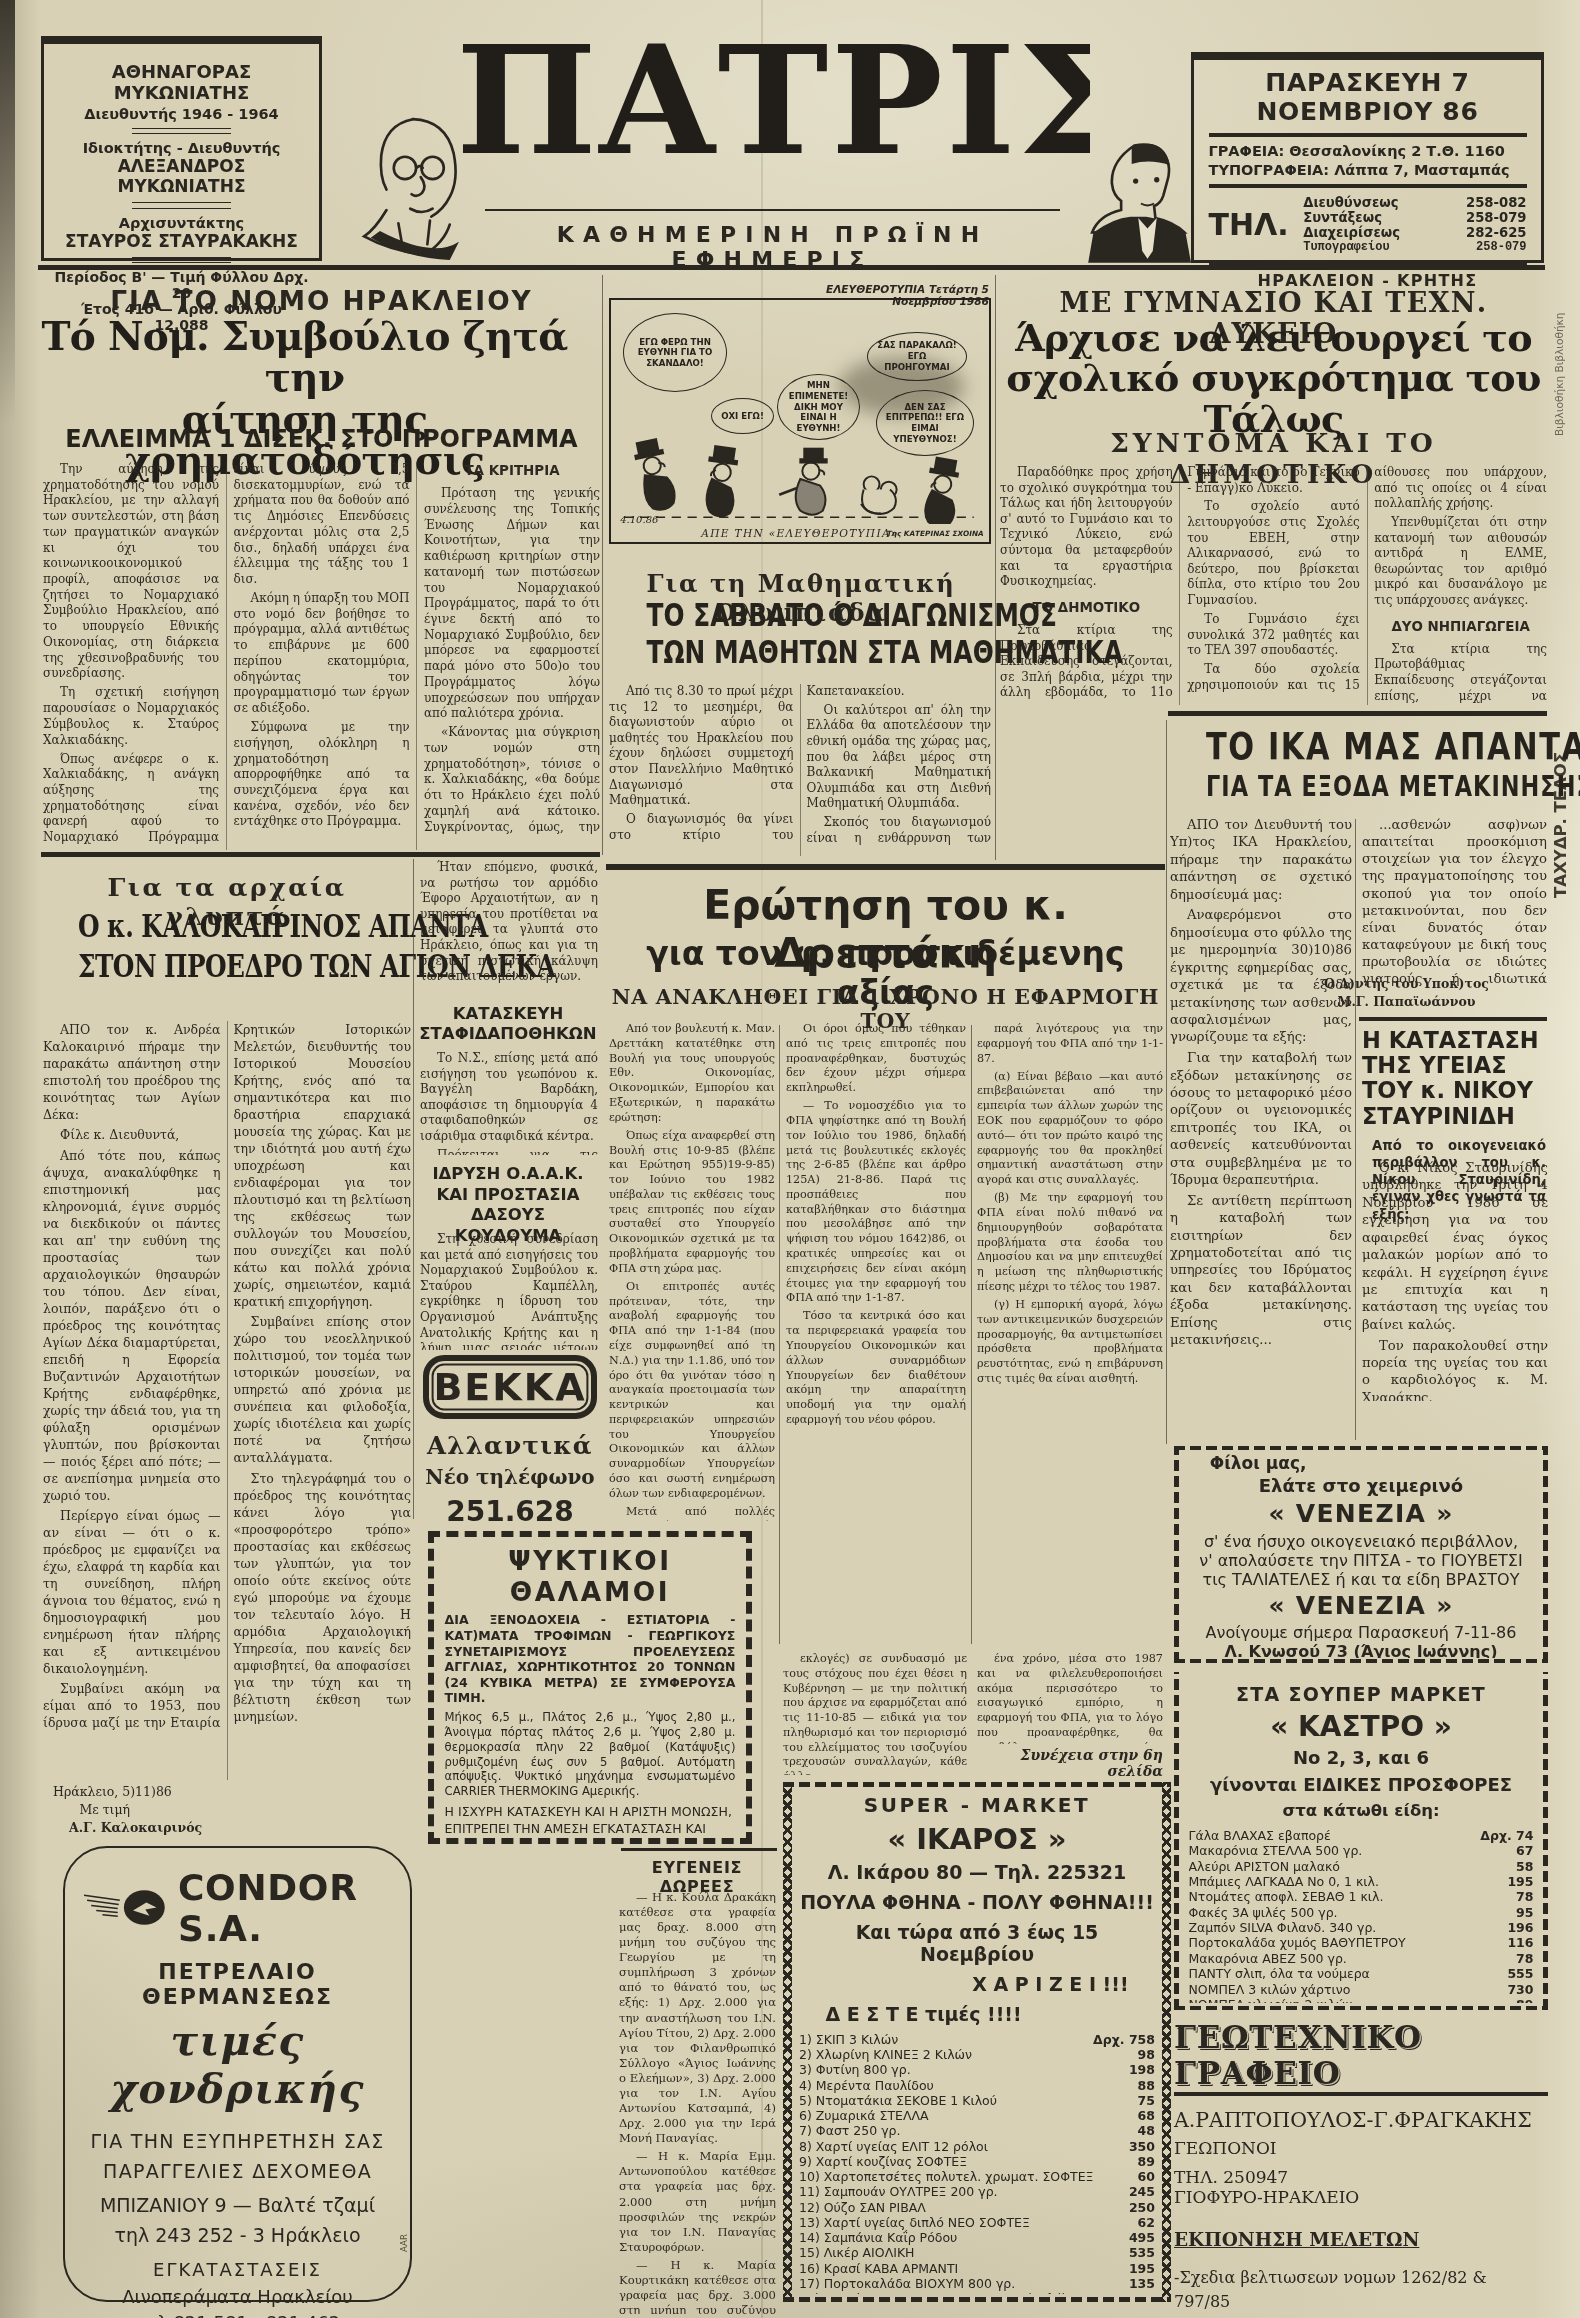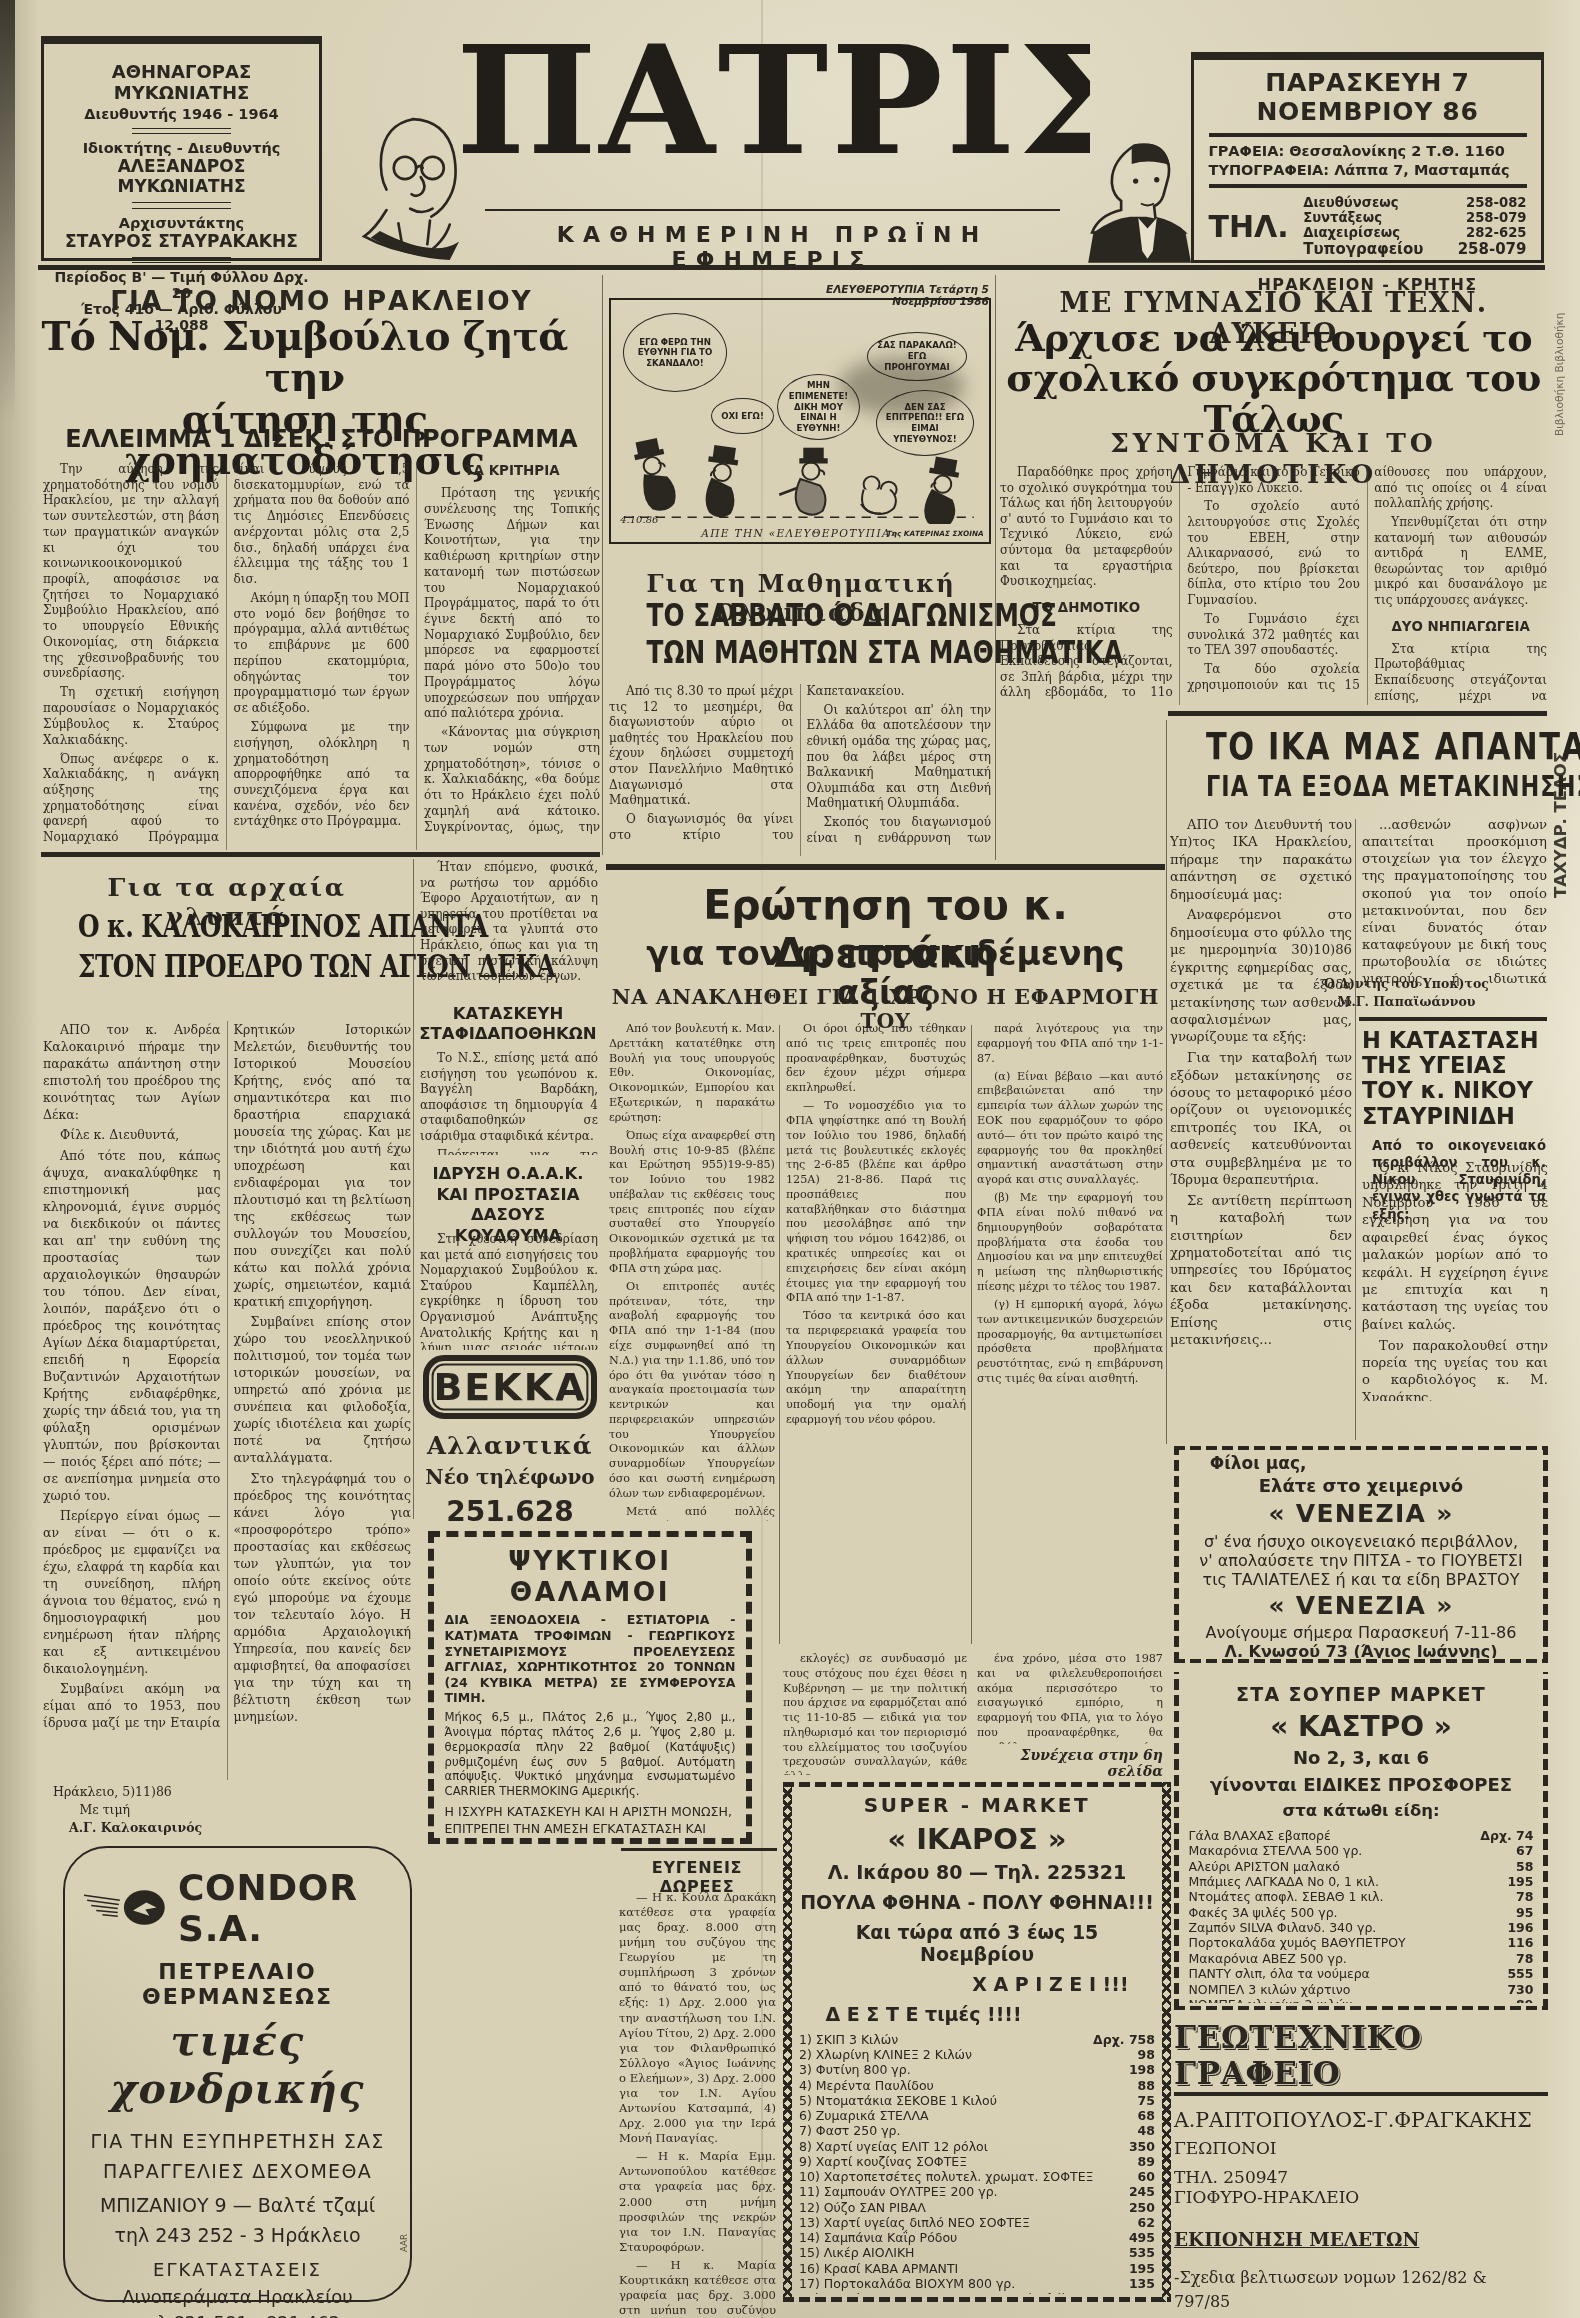--- a/index.html
+++ b/index.html
@@ -121,21 +121,21 @@
             <span class="pv">258-082</span>
           </div>
         <div class="prow" style="font-size:13.2px;">
             <span class="pn b">Συντάξεως</span>
             <span class="pv">258-079</span>
           </div>
         <div class="prow" style="font-size:13.2px;">
             <span class="pn b">Διαχειρίσεως</span>
             <span class="pv">282-625</span>
           </div>
-        <div class="prow" style="font-size:15px;">
+        <div class="prow" style="font-size:12px;font-family:Liberation Mono, monospace;">
             <span class="pn b">Τυπογραφείου</span>
             <span class="pv">258-079</span>
           </div>
       </div>
     </div>
     <div class="wide-rule"></div>
     <div class="ctr sans b" style="font-size:16px;letter-spacing:1.3px;">ΗΡΑΚΛΕΙΟΝ - ΚΡΗΤΗΣ</div>
   </div>
 
   <div class="abs hrule" style="left:38px;top:265px;width:1507px;height:4.6px;"></div>

